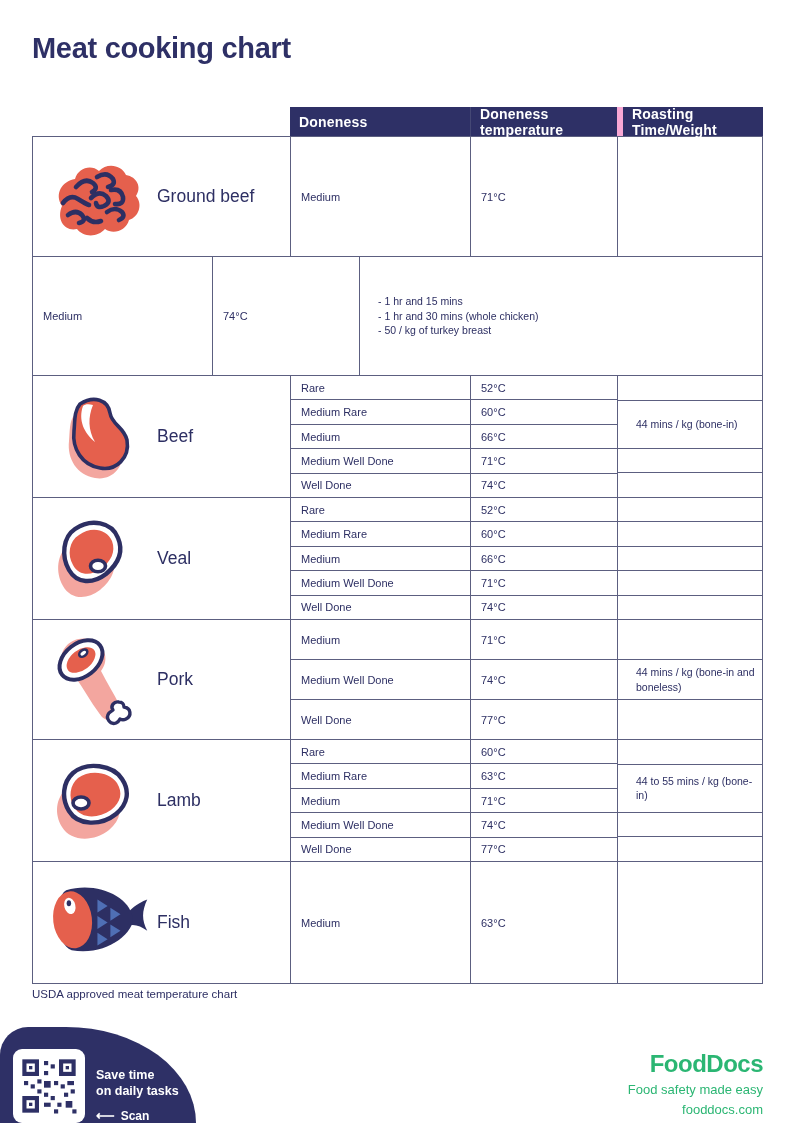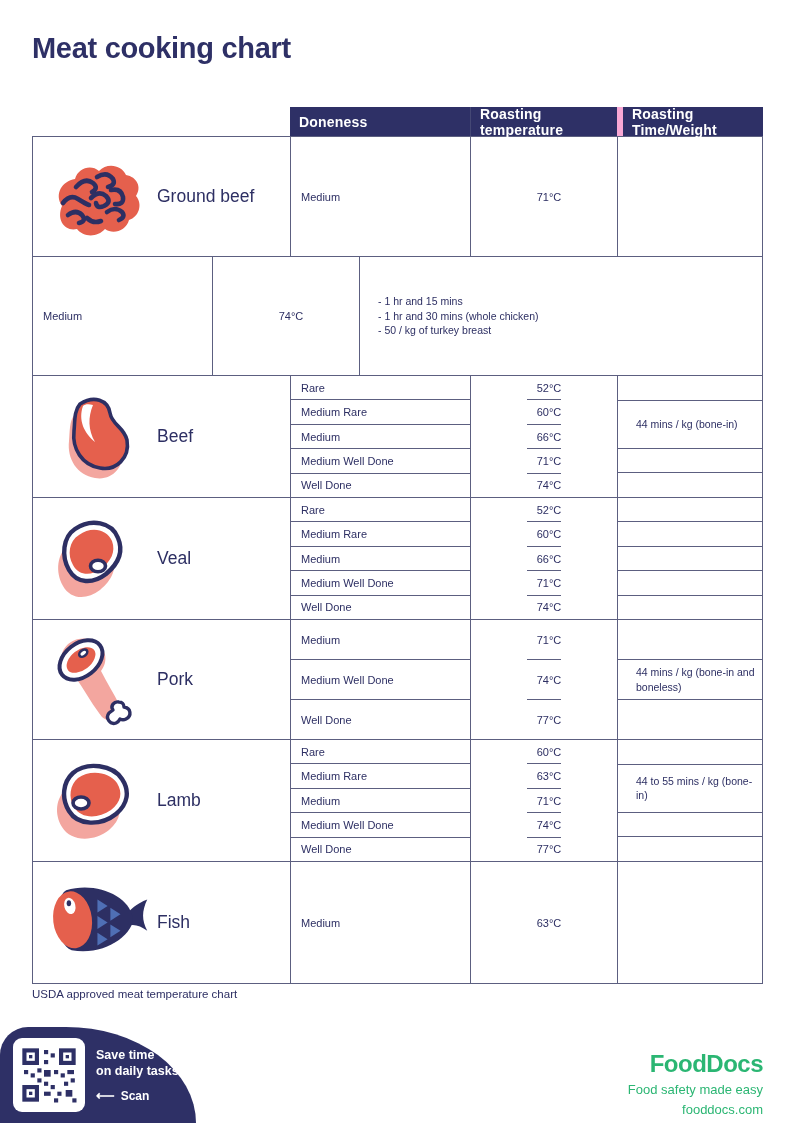--- a/index.html
+++ b/index.html
@@ -24,37 +24,37 @@
   .section { display:flex; }
   .section + .section { border-top:1px solid #5c5f80; }
 
   .meat-cell { width:258px; border-right:1px solid #5c5f80; display:flex;
                align-items:center; padding-left:10px; }
   .meat-icon { width:108px; height:100px; display:flex; align-items:center; justify-content:center; }
   .meat-name { font-size:17.5px; color:#2d2f63; margin-left:6px; width:130px; line-height:1.45; }
 
   .col { display:flex; flex-direction:column; }
   .col-doneness { width:180px; border-right:1px solid #5c5f80; }
-  .col-temp { width:147px; border-right:1px solid #5c5f80;align-items:center; }
+  .col-temp { width:147px; border-right:1px solid #5c5f80; }
   .col-roast { flex:1; }
   .cell { flex:1; display:flex; align-items:center; padding-left:10px;
           font-size:11px; color:#2d2f63; }
   .cell + .cell { border-top:1px solid #5c5f80; }
   .cell.span2 { flex:2; }
   .roast-note { font-size:10.5px; line-height:1.38; white-space:pre-line;
                 padding:4px 6px 4px 8px; }
 
   .h119 { height:119px; } .h120 { height:120px; } .h122 { height:122px; }
 
   .footnote { position:absolute; left:32px; top:988px; font-size:11.5px; color:#2d2f63; }
 
   
   .qr-blob { position:absolute; left:0; bottom:0; width:196px; height:96px;
              background:#2e3066; border-radius:28px 130px 0 0 / 28px 96px 0 0;
-             display:flex; align-items:center; }
+             display:flex; align-items:flex-end; }
   .qr-box { margin-left:13px; width:72px; height:74px; background:#ffffff;
             border-radius:9px; display:flex; align-items:center; justify-content:center; }
   .qr-text { margin-left:11px; color:#ffffff; }
   .qr-line { font-size:12.5px; font-weight:bold; line-height:1.3; }
   .scan-row { margin-top:9px; font-size:12px; font-weight:bold; display:flex; align-items:center; gap:7px; }
   .arrow-glyph { font-size:13px; letter-spacing:-1px; }
 
   .brand { position:absolute; right:31px; top:1050px; text-align:right; color:#2bb673; }
   .brand-logo { font-size:24px; font-weight:bold; letter-spacing:-0.5px; }
   .brand-tag { font-size:13px; margin-top:4px; }
@@ -64,21 +64,21 @@
 <body>
 
 <div class="page">
 
   <div class="title">Meat cooking chart</div>
 
   <div class="chart">
 
     <div class="thead">
       <div class="hcell h-doneness">Doneness</div>
-      <div class="hcell h-temp">Roasting temperature</div>
+      <div class="hcell h-temp">Doneness temperature</div>
       <div class="hcell h-roast">Roasting Time/Weight</div>
     </div>
 
     <div class="tbody">
 
       <div class="section h119">
         <div class="meat-cell">
           <span class="meat-icon">
             <svg width="100" height="86" viewBox="0 0 100 86">
               <path d="M15,52 C7,40 15,27 28,25 C31,14 44,10 52,17 C60,8 75,11 79,21 C90,23 95,33 89,42 C96,50 92,63 82,66 C79,77 66,81 58,75 C50,84 36,83 30,75 C18,78 9,66 15,52 Z" fill="#e5604d"></path>

